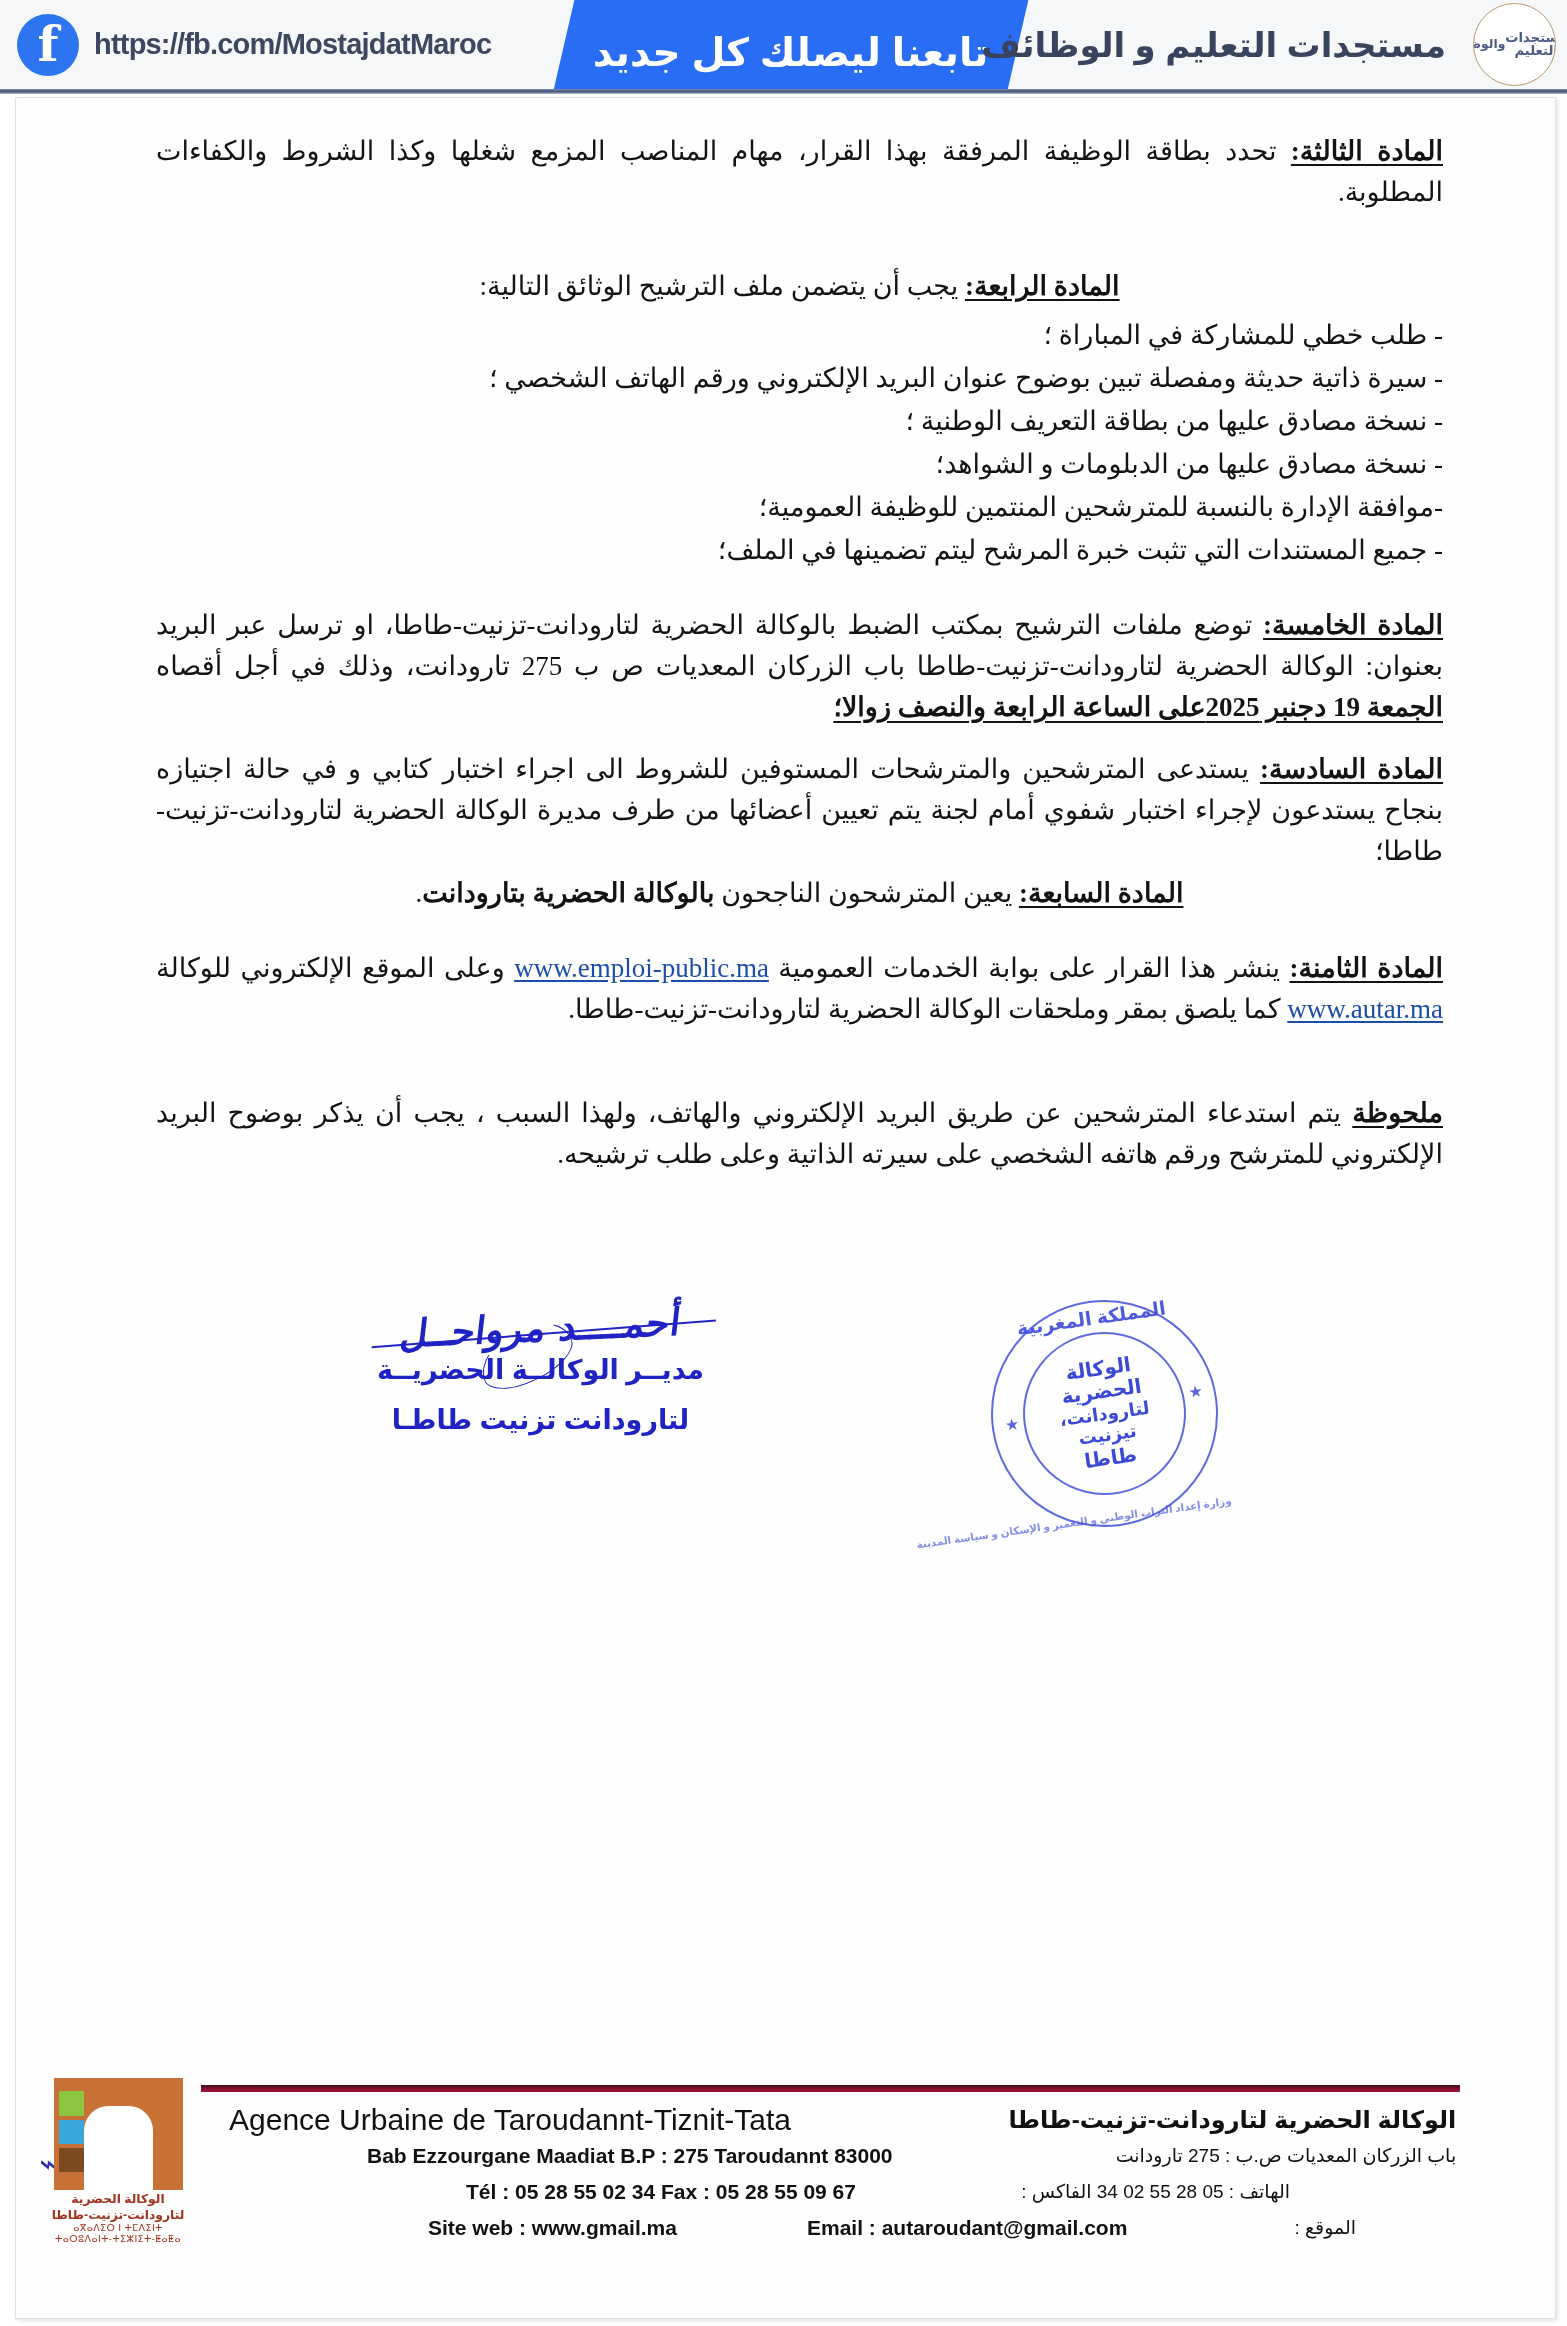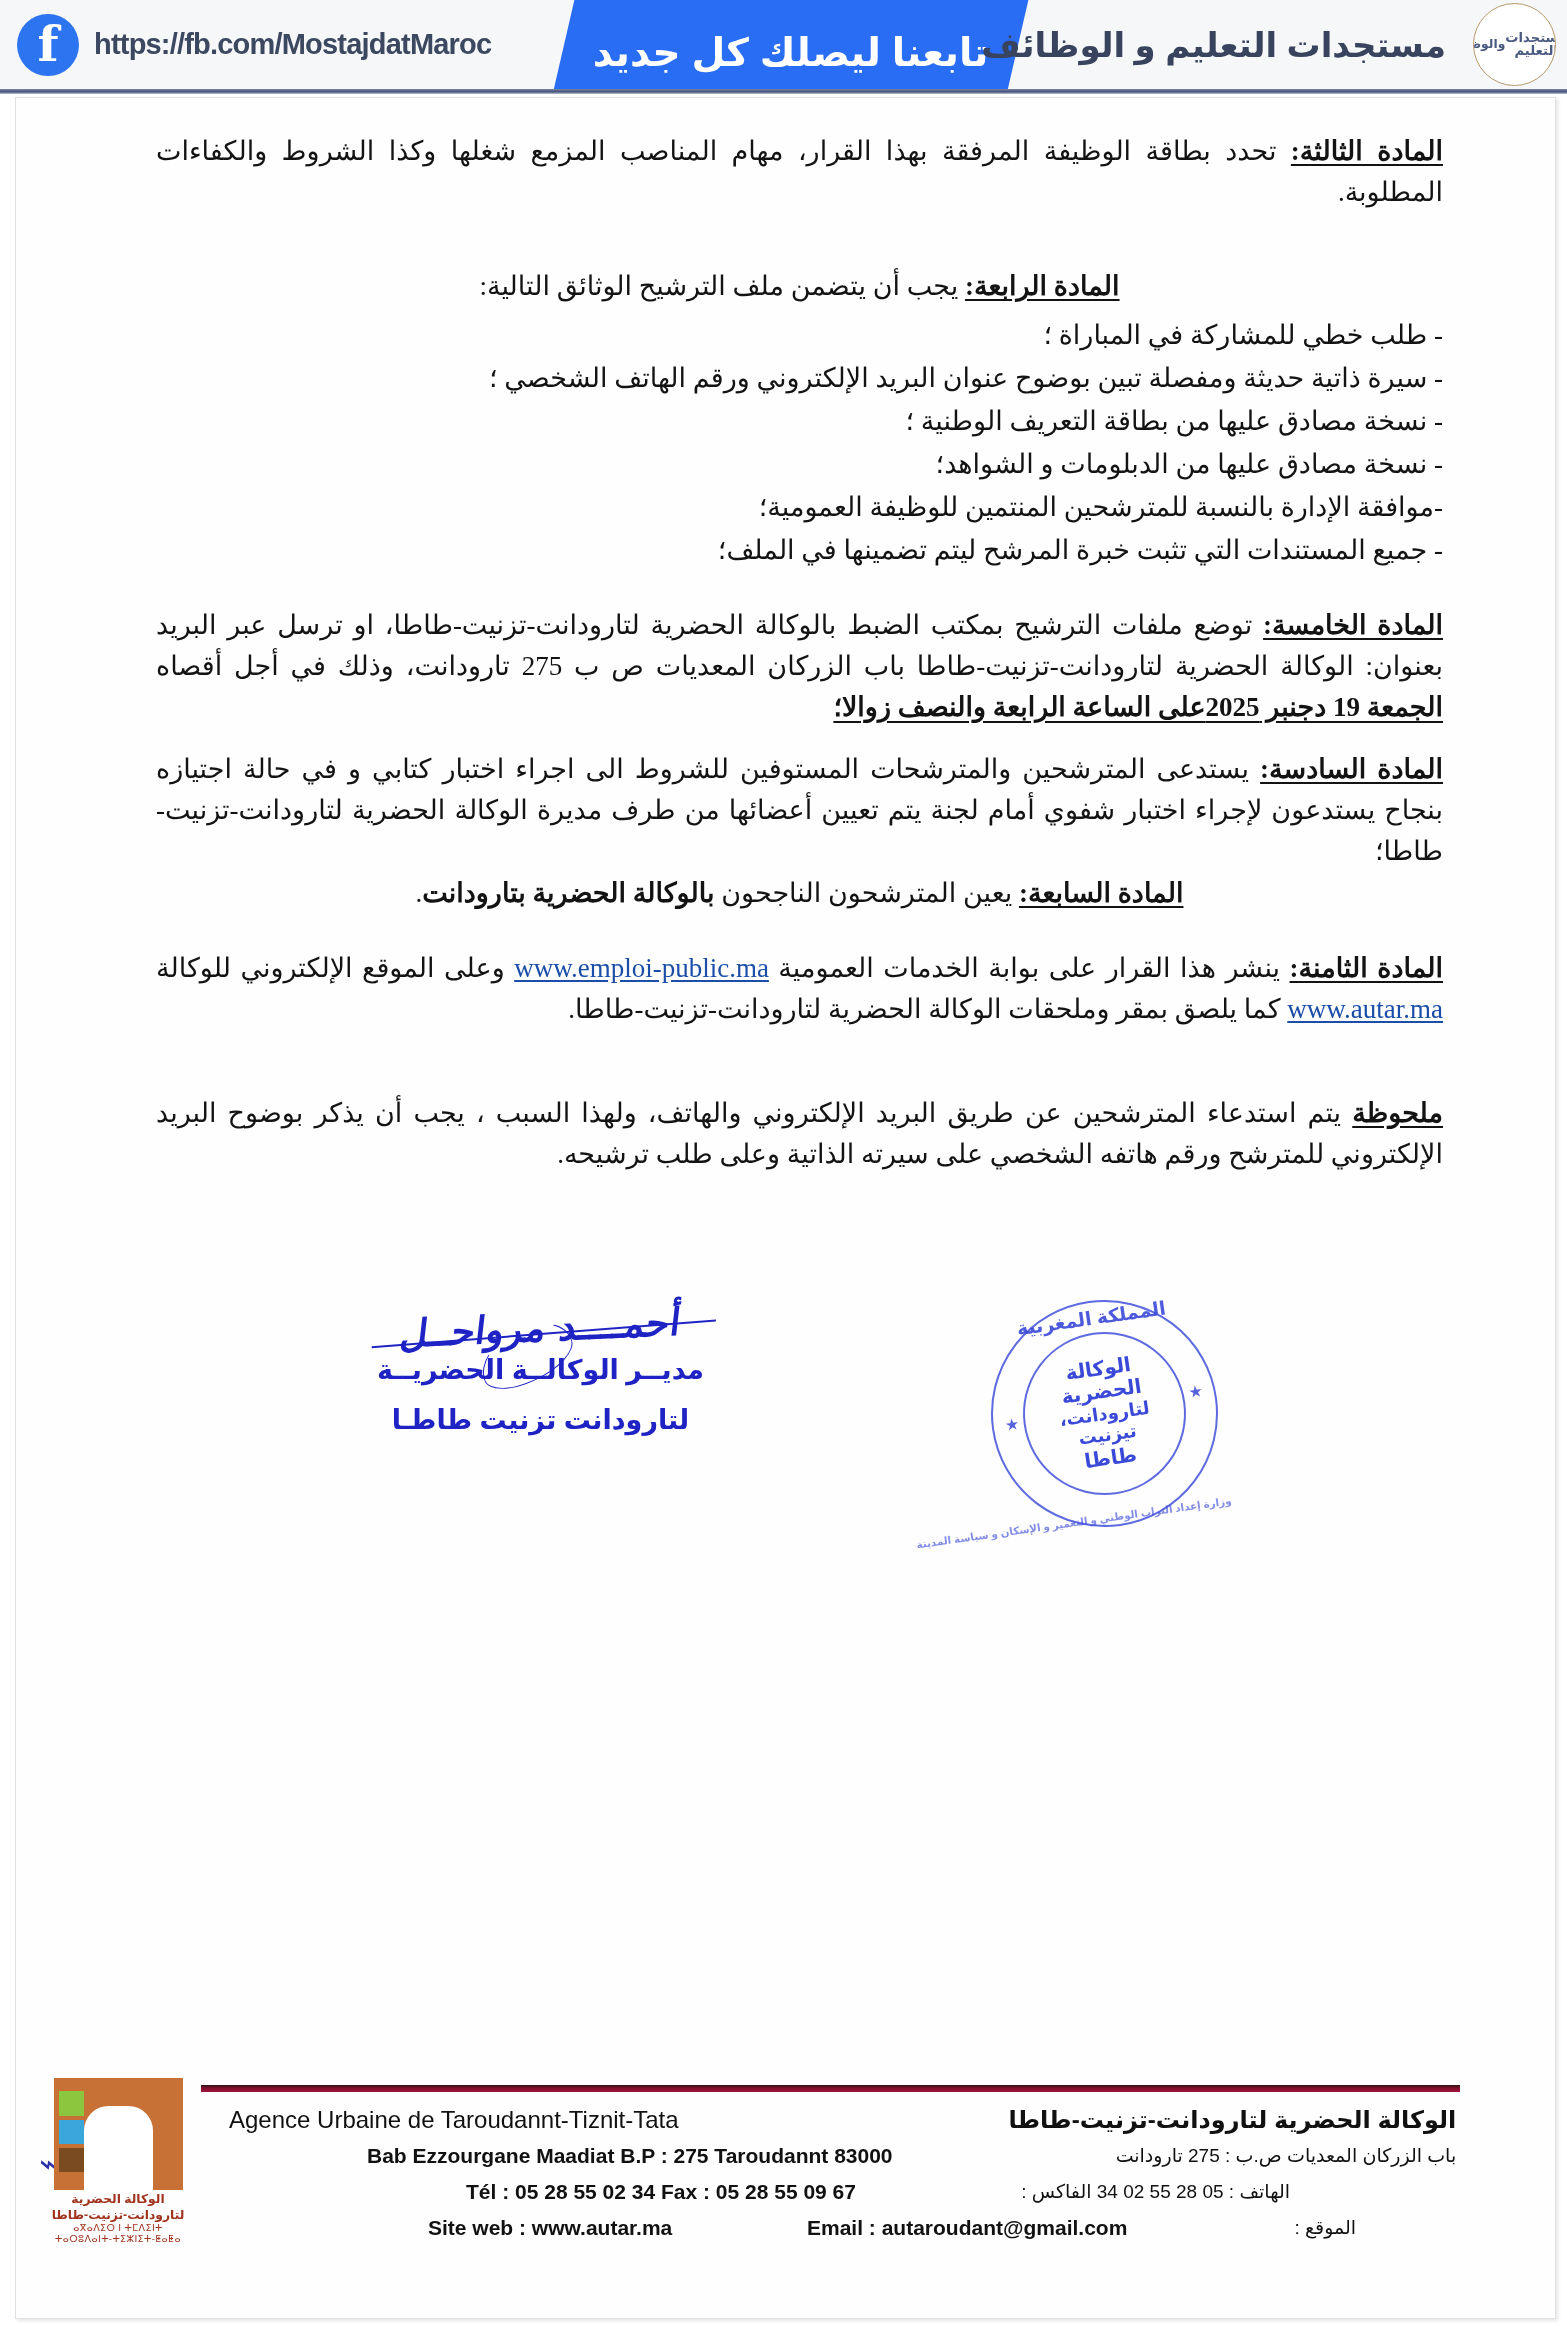--- a/index.html
+++ b/index.html
@@ -423,21 +423,21 @@
     font-size: 21px;
     font-weight: bold;
   }
   .f-row .f-fr {
     position: absolute;
     direction: ltr;
     font-size: 21px;
     font-weight: bold;
   }
   #f-row-1 .f-ar { font-size: 24px; }
-  #f-row-1 .f-fr { left: 28px; font-size: 24px; font-weight: normal; }
+  #f-row-1 .f-fr { left: 28px; font-size: 30px; font-weight: normal; }
   #f-row-2 .f-ar { right: 3.8px; font-size: 19px; font-weight: normal; }
   #f-row-2 .f-fr { left: 166px; }
   #f-row-3 .f-ar { right: 170px; font-size: 19px; font-weight: normal; }
   #f-row-3 .f-fr { left: 265px; }
   #f-row-4 .f-ar { right: 104px; font-size: 19px; font-weight: normal; }
   #f-row-4 .f-fr { left: 227px; }
   #f-row-4 .f-fr2 {
     position: absolute;
     left: 606px;
     direction: ltr;
@@ -573,21 +573,21 @@
           <span class="f-fr">Bab Ezzourgane Maadiat B.P : 275 Taroudannt 83000</span>
         </div>
 
         <div class="f-row" id="f-row-3">
           <span class="f-ar">الهاتف : 05 28 55 02 34 الفاكس :</span>
           <span class="f-fr">Tél : 05 28 55 02 34  Fax : 05 28 55 09 67</span>
         </div>
 
         <div class="f-row" id="f-row-4">
           <span class="f-ar">الموقع :</span>
-          <span class="f-fr">Site web : www.autar.ma</span>
+          <span class="f-fr">Site web : www.gmail.ma</span>
           <span class="f-fr2">Email : autaroudant@gmail.com</span>
         </div>
       </div>
     </div>
 
   </div>
 </div>
 
 
 </body></html>

